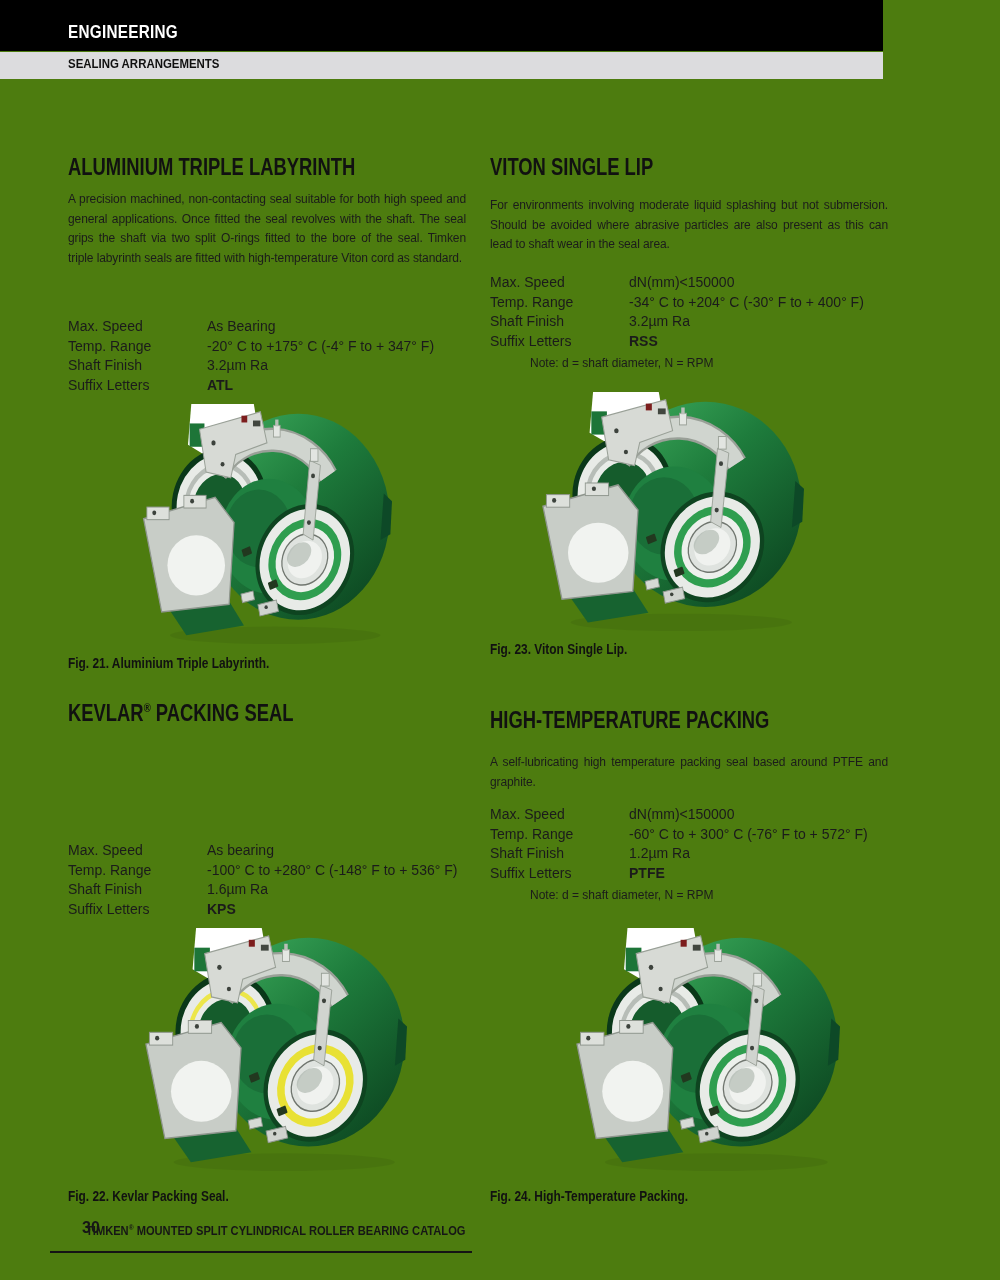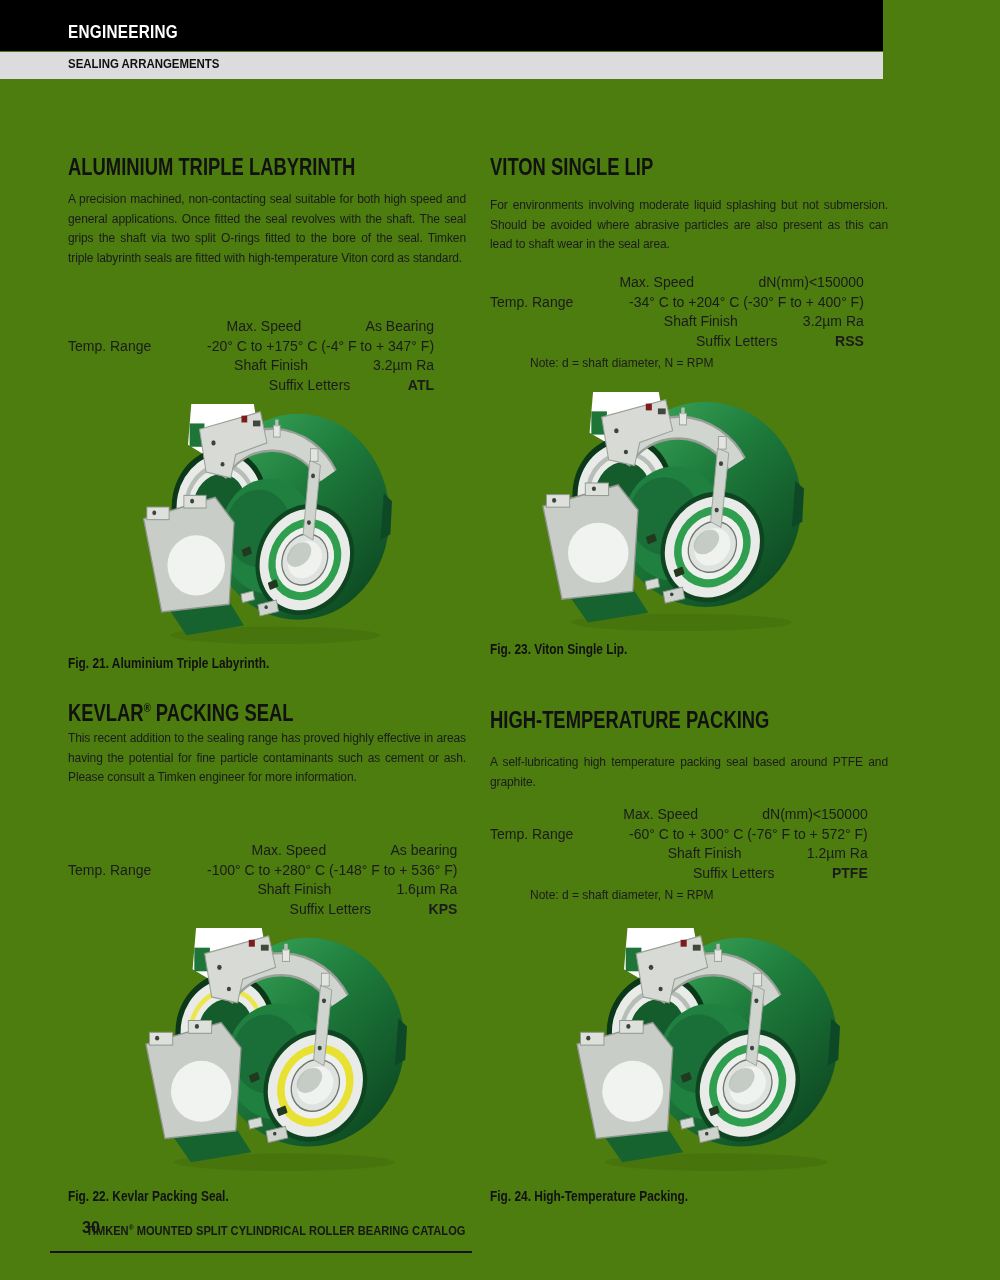--- a/index.html
+++ b/index.html
@@ -14,21 +14,21 @@
   .sect-label{position:absolute;left:68px;top:57px;font-weight:bold;font-size:13px;line-height:1;color:#101010;
           transform:scaleX(.88);transform-origin:left center;white-space:nowrap;}
 
   
   .title{position:absolute;margin:0;font-size:23px;line-height:23px;font-weight:bold;color:#111;
          transform:scaleX(.8);transform-origin:left center;white-space:nowrap;letter-spacing:0;}
   .title sup{font-size:12px;}
   .body-text{position:absolute;margin:0;width:398px;font-size:12px;line-height:19.5px;text-align:justify;
          color:#1b1b1b;letter-spacing:-.1px;}
   .specs{position:absolute;font-size:14px;line-height:19.5px;color:#1b1b1b;}
-  .srow{display:flex;justify-content:flex-end;}
+  .srow{display:flex;}
   .slabel{width:139px;flex:none;}
   .sval{white-space:nowrap;}
   .sval.b{font-weight:bold;}
   .note{position:absolute;font-size:12px;line-height:14px;color:#1b1b1b;white-space:nowrap;margin-left:40px;}
   .cap{position:absolute;font-size:14px;font-weight:bold;color:#111;transform:scaleX(.85);
        transform-origin:left center;white-space:nowrap;}
 
   
   .fig{position:absolute;--ring:#2f9e4f;--ring2:#b7bdb7;}
   .fig svg{display:block;width:100%;height:100%;}
@@ -176,21 +176,20 @@
   <div class="fig" style="left: 536px; top: 392px; width: 268px; height: 242px; --ring: #2f9e4f; --ring2: #b7bdb7;">
     <svg viewBox="0 0 310 250" preserveAspectRatio="none">
       <use href="#sealsym"></use>
     </svg>
   </div>
   <div class="cap" style="left:490px;top:641px;">Fig. 23. Viton Single Lip.</div>
 
   <h2 class="title" style="left:68px;top:697px;">
     <span>KEVLAR</span><sup>®</sup><span> PACKING SEAL</span>
   </h2>
-  <p class="body-text" style="left:68px;top:729px;">This recent addition to the sealing range has proved highly effective in areas having the potential for fine particle contaminants such as cement or ash. Please consult a Timken engineer for more information.</p>
   <div class="specs" style="left:68px;top:841px;">
     <div class="srow">
       <span class="slabel">Max. Speed</span>
       <span class="sval">As bearing</span>
     </div>
     <div class="srow">
       <span class="slabel">Temp. Range</span>
       <span class="sval">-100° C to +280° C (-148° F to + 536° F)</span>
     </div>
     <div class="srow">

